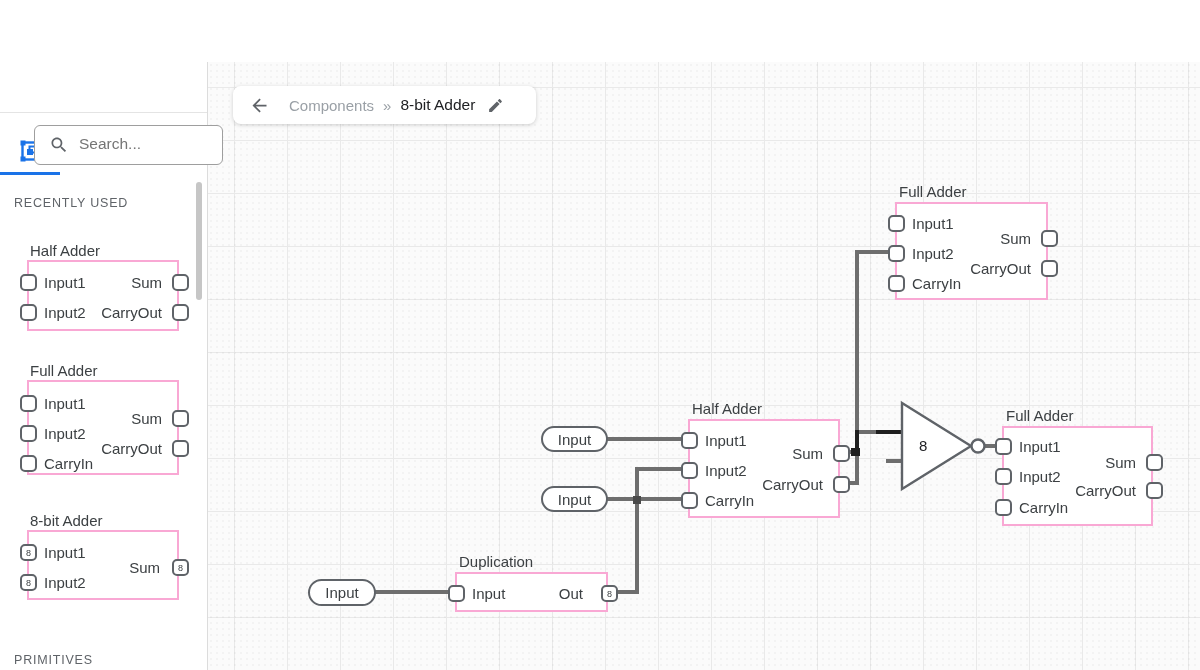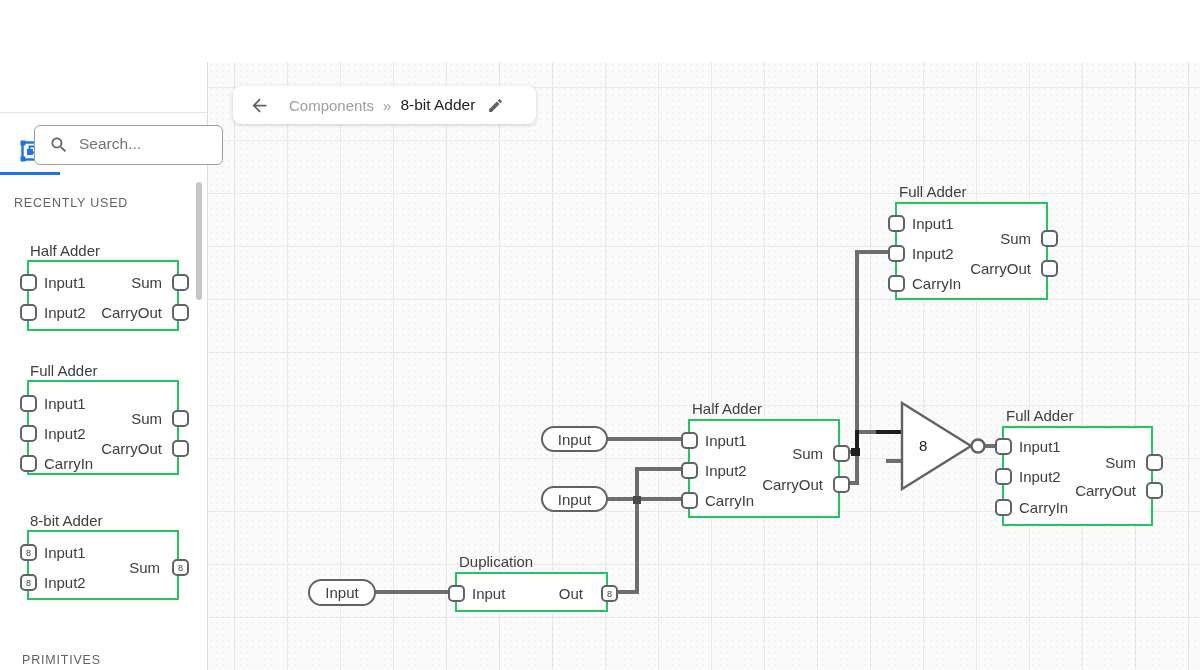--- a/index.html
+++ b/index.html
@@ -28,21 +28,21 @@
   .tabbar { position:absolute; left:0; top:62px; width:207px; height:51px; border-bottom:1px solid #e4e4e4; background:#fff; }
   .tab { position:absolute; top:77px; width:24px; height:24px; cursor:pointer; }
   .tab-underline { position:absolute; left:0; top:110px; width:60px; height:3px; background:#1a73e8; }
   .searchbox { position:absolute; left:6px; top:125px; width:189px; height:40px; border:1.5px solid #9e9e9e; border-radius:6px; background:#fff;margin-left:28px; }
   .search-input { position:absolute; left:44px; top:1px; width:138px; height:34px; border:none; outline:none; font-size:15.5px; color:#3c4043; background:transparent; font-family:"Liberation Sans", sans-serif; }
   .search-input::placeholder { color:#757575; opacity:1; }
   .section-label { position:absolute; font-size:12.5px; letter-spacing:.8px; color:#5f6368; }
   .scroll-thumb { position:absolute; left:196px; top:182px; width:6px; height:118px; background:#c6c6c6; border-radius:3px; }
 
   
-  .node { position:absolute; background:#fff; border:2px solid #22c55e; }
+  .node { position:absolute; background:#fff; border:2px solid #f9a8d4; }
   .node-title { position:absolute; left:2px; top:-21px; font-size:15px; color:#3c4043; white-space:nowrap; line-height:18px; }
   .port { position:absolute; width:17px; height:17px; background:#fff; border:2.5px solid #5f6368; border-radius:5px;
           display:flex; align-items:center; justify-content:center; font-size:9px; color:#3c4043; }
   .plabel { position:absolute; font-size:15px; color:#3c4043; line-height:18px; white-space:nowrap; }
 
   
   .wire { position:absolute; background:#6e6e6e; }
   .wire-dark { position:absolute; background:#1f1f1f; }
 
   
@@ -103,21 +103,21 @@
   <div class="searchbox">
     <span style="position:absolute;left:14px;top:9px;">
       <svg width="20" height="20" viewBox="0 0 24 24">
         <path fill="#5f6368" d="M15.5 14h-.79l-.28-.27C15.41 12.59 16 11.11 16 9.5 16 5.91 13.09 3 9.5 3S3 5.91 3 9.5 5.91 16 9.5 16c1.61 0 3.09-.59 4.23-1.57l.27.28v.79l5 4.99L20.49 19l-4.99-5zm-6 0C7.01 14 5 11.99 5 9.5S7.01 5 9.5 5 14 7.01 14 9.5 11.99 14 9.5 14z"></path>
       </svg>
     </span>
     <input class="search-input" type="text" placeholder="Search..." style="">
   </div>
 
   <div class="section-label" style="left:14px; top:196px;text-align:center;">RECENTLY USED</div>
-  <div class="section-label" style="left:22px; top:653px;">PRIMITIVES</div>
+  <div class="section-label" style="left:14px; top:653px;">PRIMITIVES</div>
   <div class="scroll-thumb"></div>
 
   <div class="node" style="left:27px; top:260px; width:152px; height:71px;">
     <div class="node-title" style="top:-20px; left:1px;">Half Adder</div>
     <div class="port" style="left:-9px; top:12px;"></div>
     <div class="port" style="left:-9px; top:42px;"></div>
     <div class="port" style="left:143px; top:12px;"></div>
     <div class="port" style="left:143px; top:42px;"></div>
     <div class="plabel" style="left:15px; top:12px;">Input1</div>
     <div class="plabel" style="left:15px; top:42px;">Input2</div>

